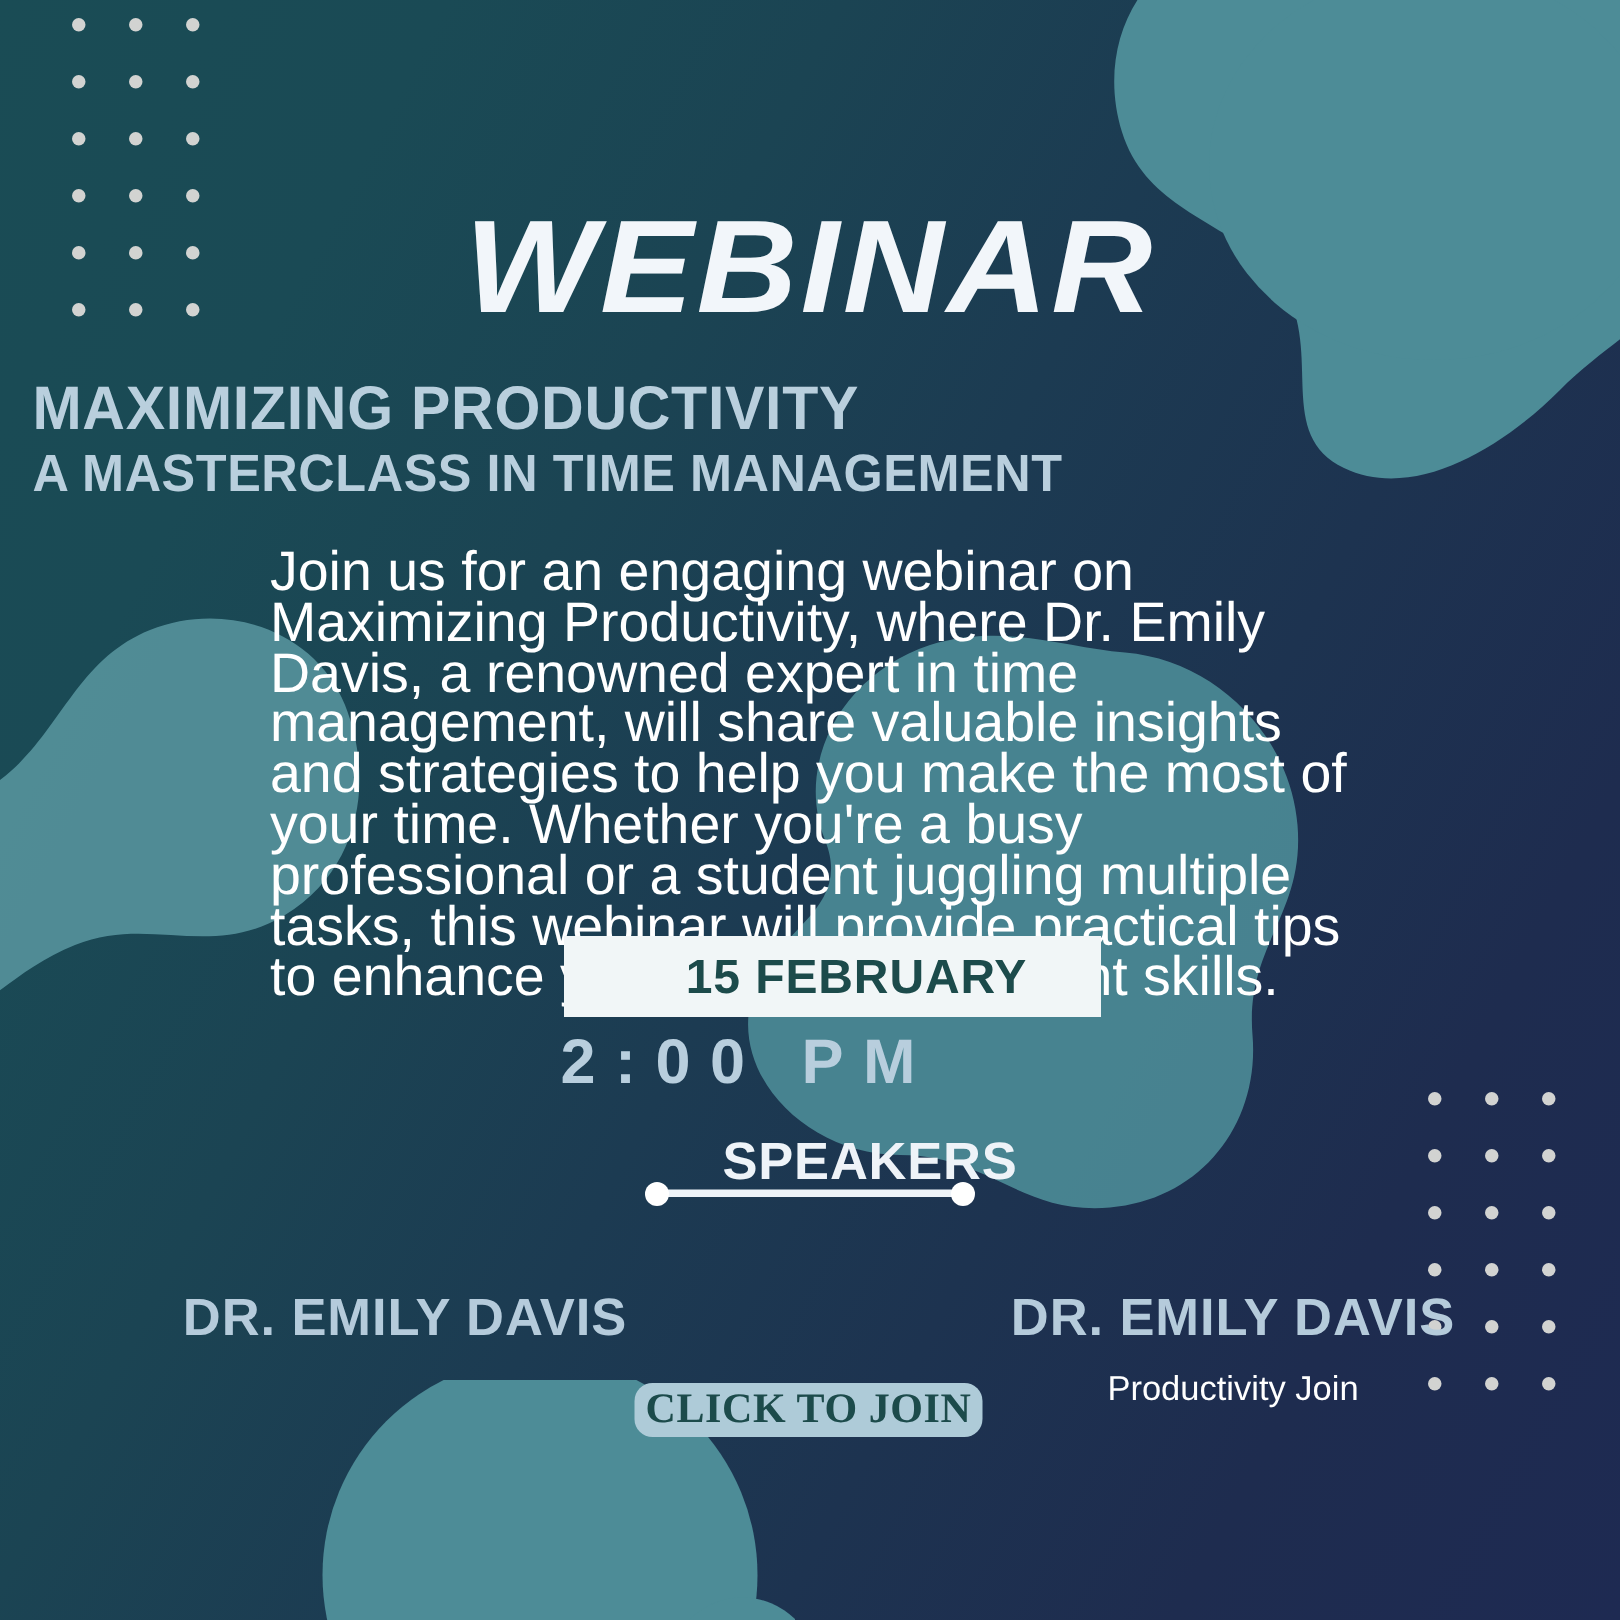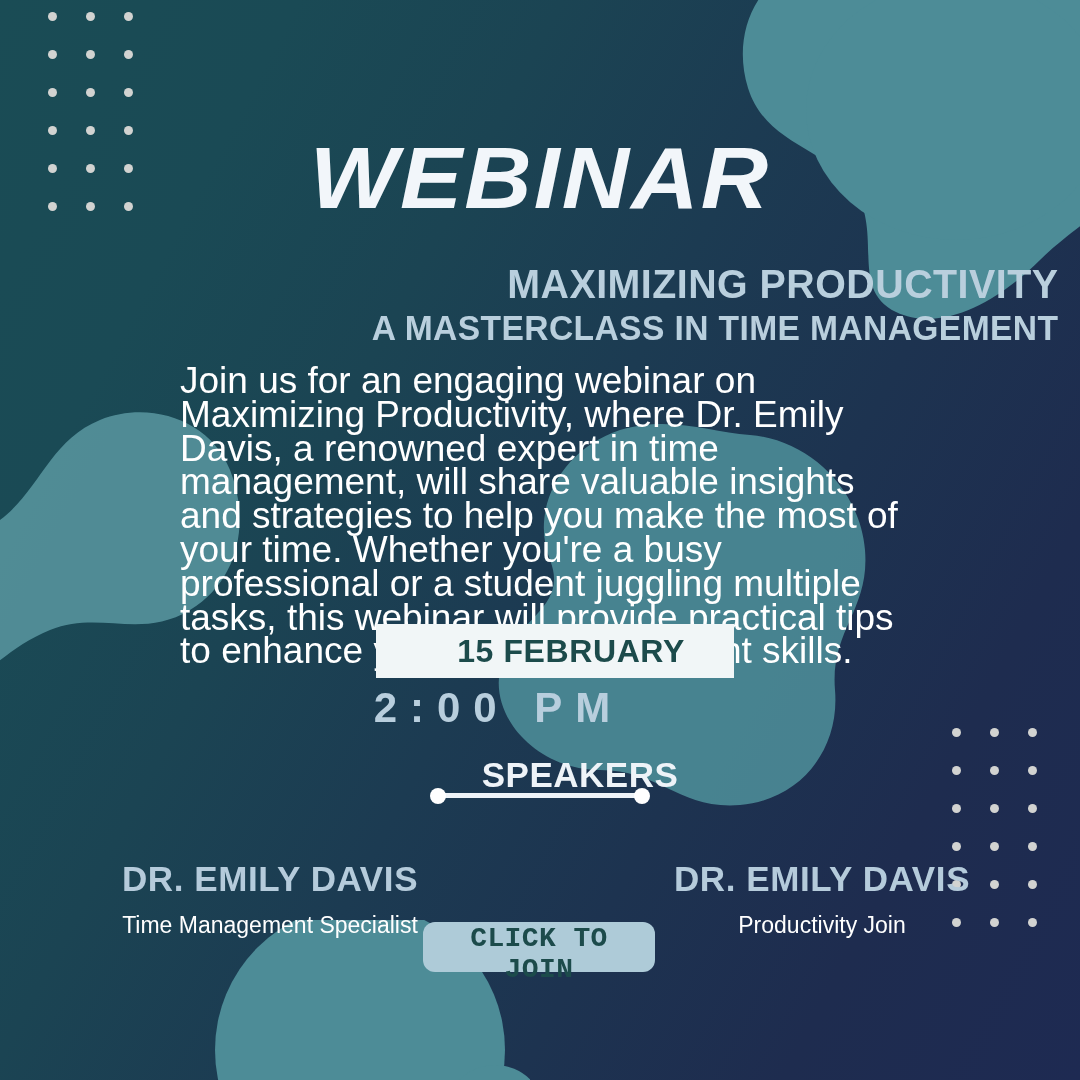--- a/index.html
+++ b/index.html
@@ -67,24 +67,23 @@
     letter-spacing: 2px;
     color: #f2f6fa;
     transform: scaleX(1.06);
   }
 
   .subhead {
     position: absolute;
     top: 250px;
     left: 0;
     width: 100%;
-    text-align: right;
+    text-align: left;
     color: #b9cfdd;
     font-weight: 700;
-    margin-top: 12px;
   }
   .subhead .line1 {
     display: block;
     font-size: 41px;
     line-height: 1.12;
     letter-spacing: 0.5px;
     transform: scaleX(0.96);
   }
   .subhead .line2 {
     display: block;
@@ -198,26 +197,26 @@
     font-size: 23px;
     font-weight: 400;
     line-height: 1.2;
   }
 
   .cta {
     position: absolute;
     top: 922px;
     left: 423px;
     width: 232px;
-    height: 50px;
+    height: 36px;
     border: none;
     border-radius: 12px;
     background: #aecbd8;
     color: #1c4b4b;
-    font-family: Liberation Mono, monospace;
+    font-family: Liberation Serif, serif;
     font-size: 28px;
     font-weight: 700;
     letter-spacing: 0.4px;
     cursor: pointer;
   }
 </style>
 </head>
 <body>
 
 <div id="poster">
@@ -323,21 +322,20 @@
     <div class="speakers-head">SPEAKERS</div>
 
     <div class="divider">
       <span class="bar"></span>
       <span class="cap left"></span>
       <span class="cap right"></span>
     </div>
 
     <div class="speaker" id="speaker-left">
       <span class="name">DR. EMILY DAVIS</span>
-      <span class="role">Time Management Specialist</span>
     </div>
 
     <div class="speaker" id="speaker-right">
       <span class="name">DR. EMILY DAVIS</span>
       <span class="role">Productivity Join</span>
     </div>
 
     <button class="cta">CLICK TO JOIN</button>
 
   </div>

